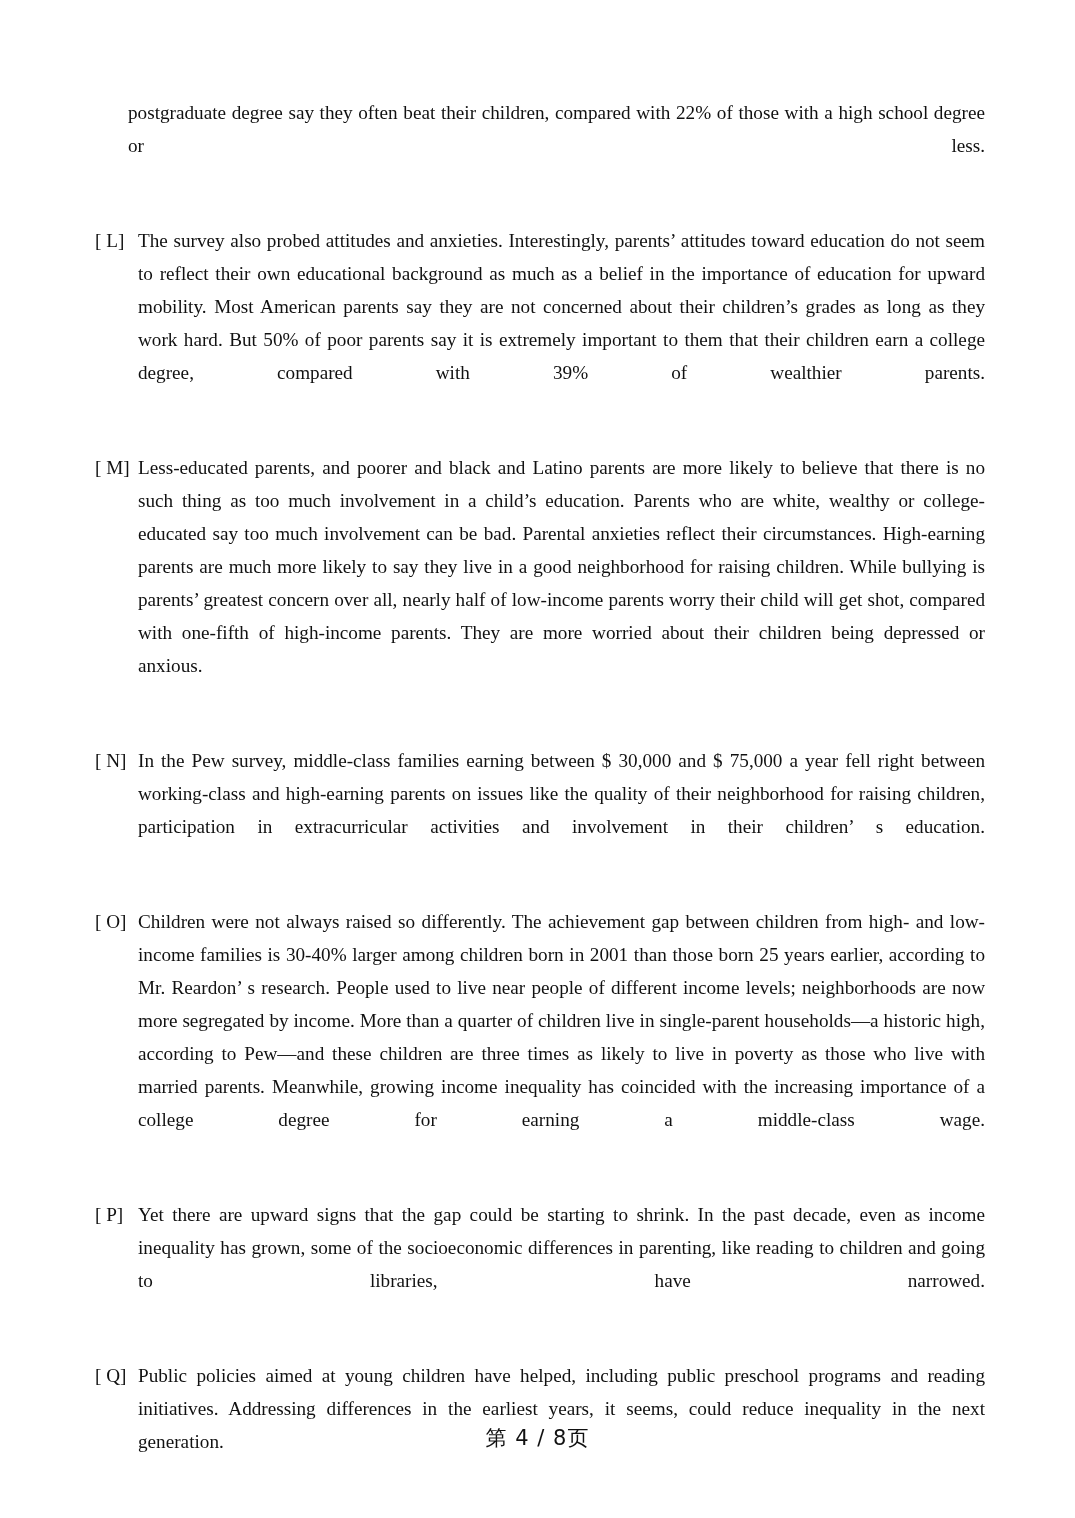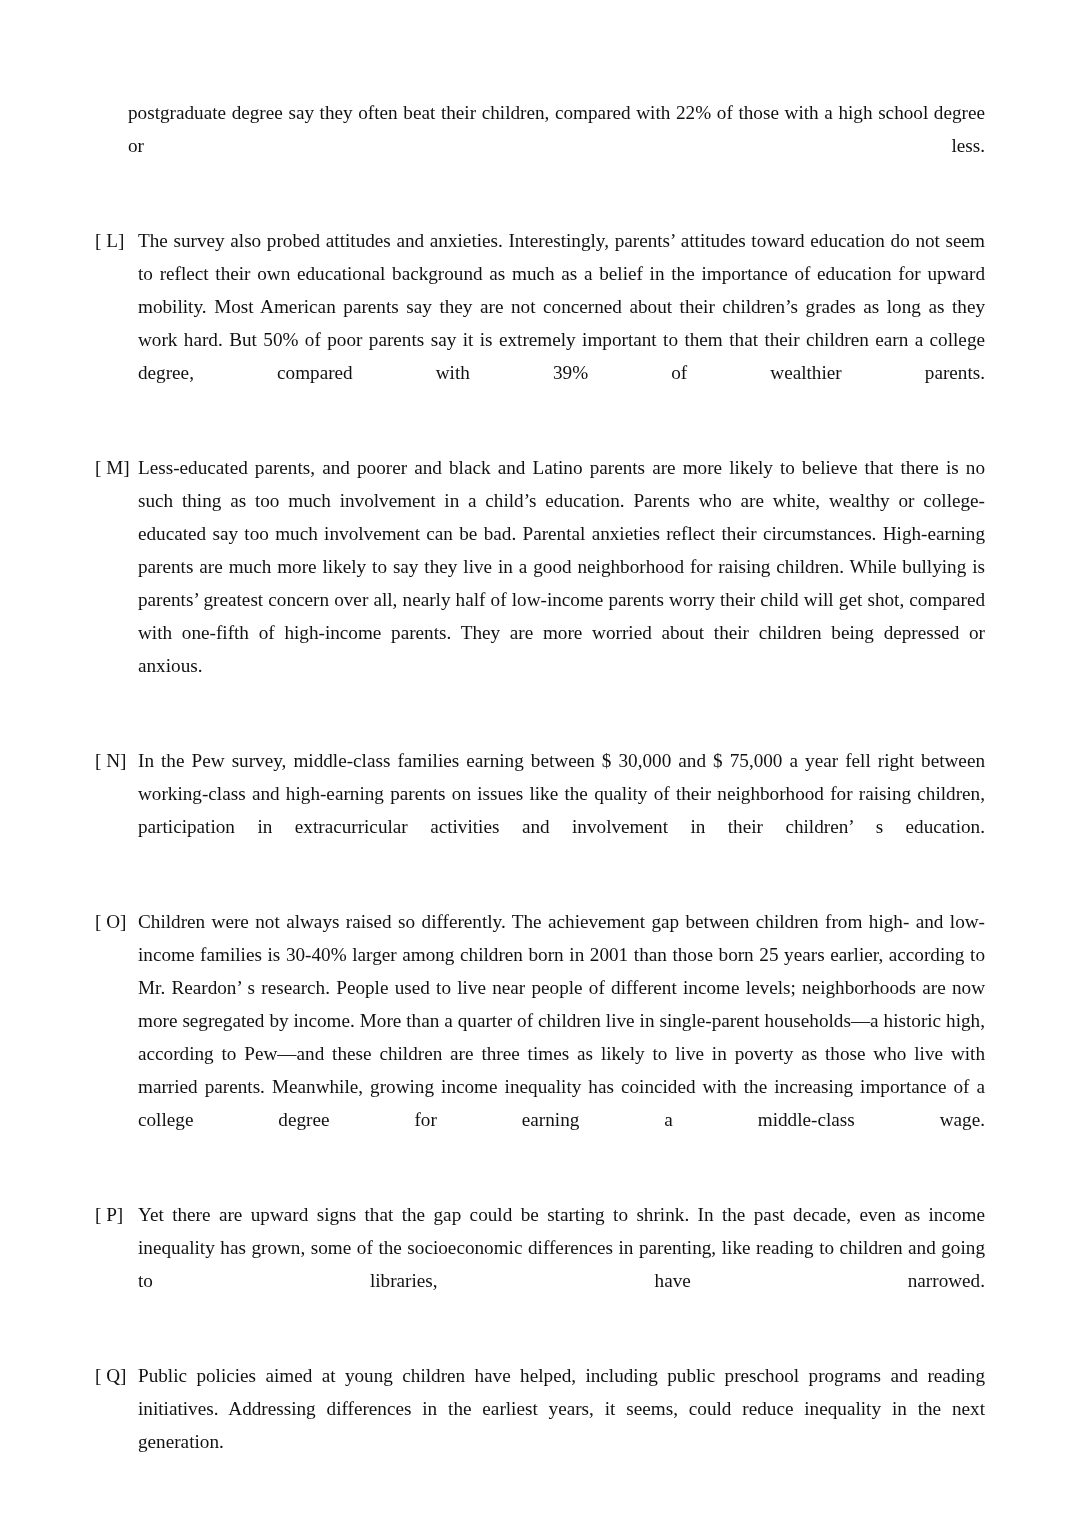--- a/index.html
+++ b/index.html
@@ -130,14 +130,15 @@
 
     <div class="para marked">
       <span class="marker">[ Q]</span>
       <span class="body">Public policies aimed at young children have helped, including public preschool programs and reading initiatives. Addressing differences in the earliest years, it seems, could reduce inequality in the next generation.</span>
     </div>
 
     <div class="gap-md"></div>
 
   </div>
 
+  <div class="footer">第 4 / 8页</div>
 
 </div>
 
 </body></html>

